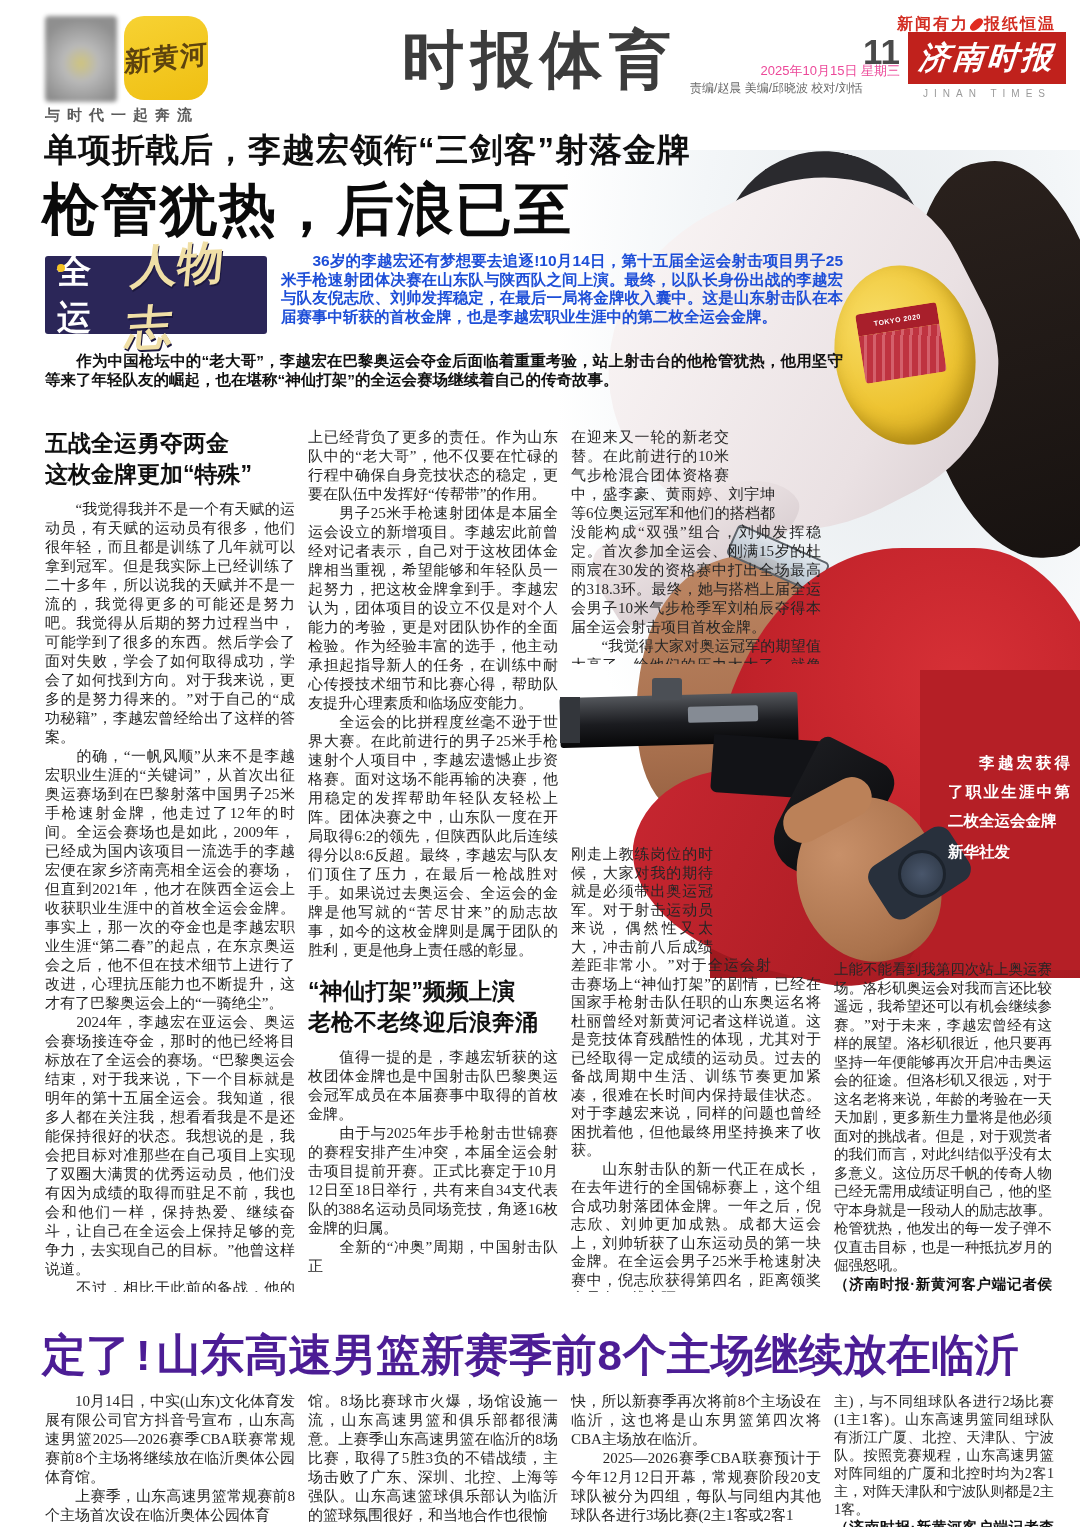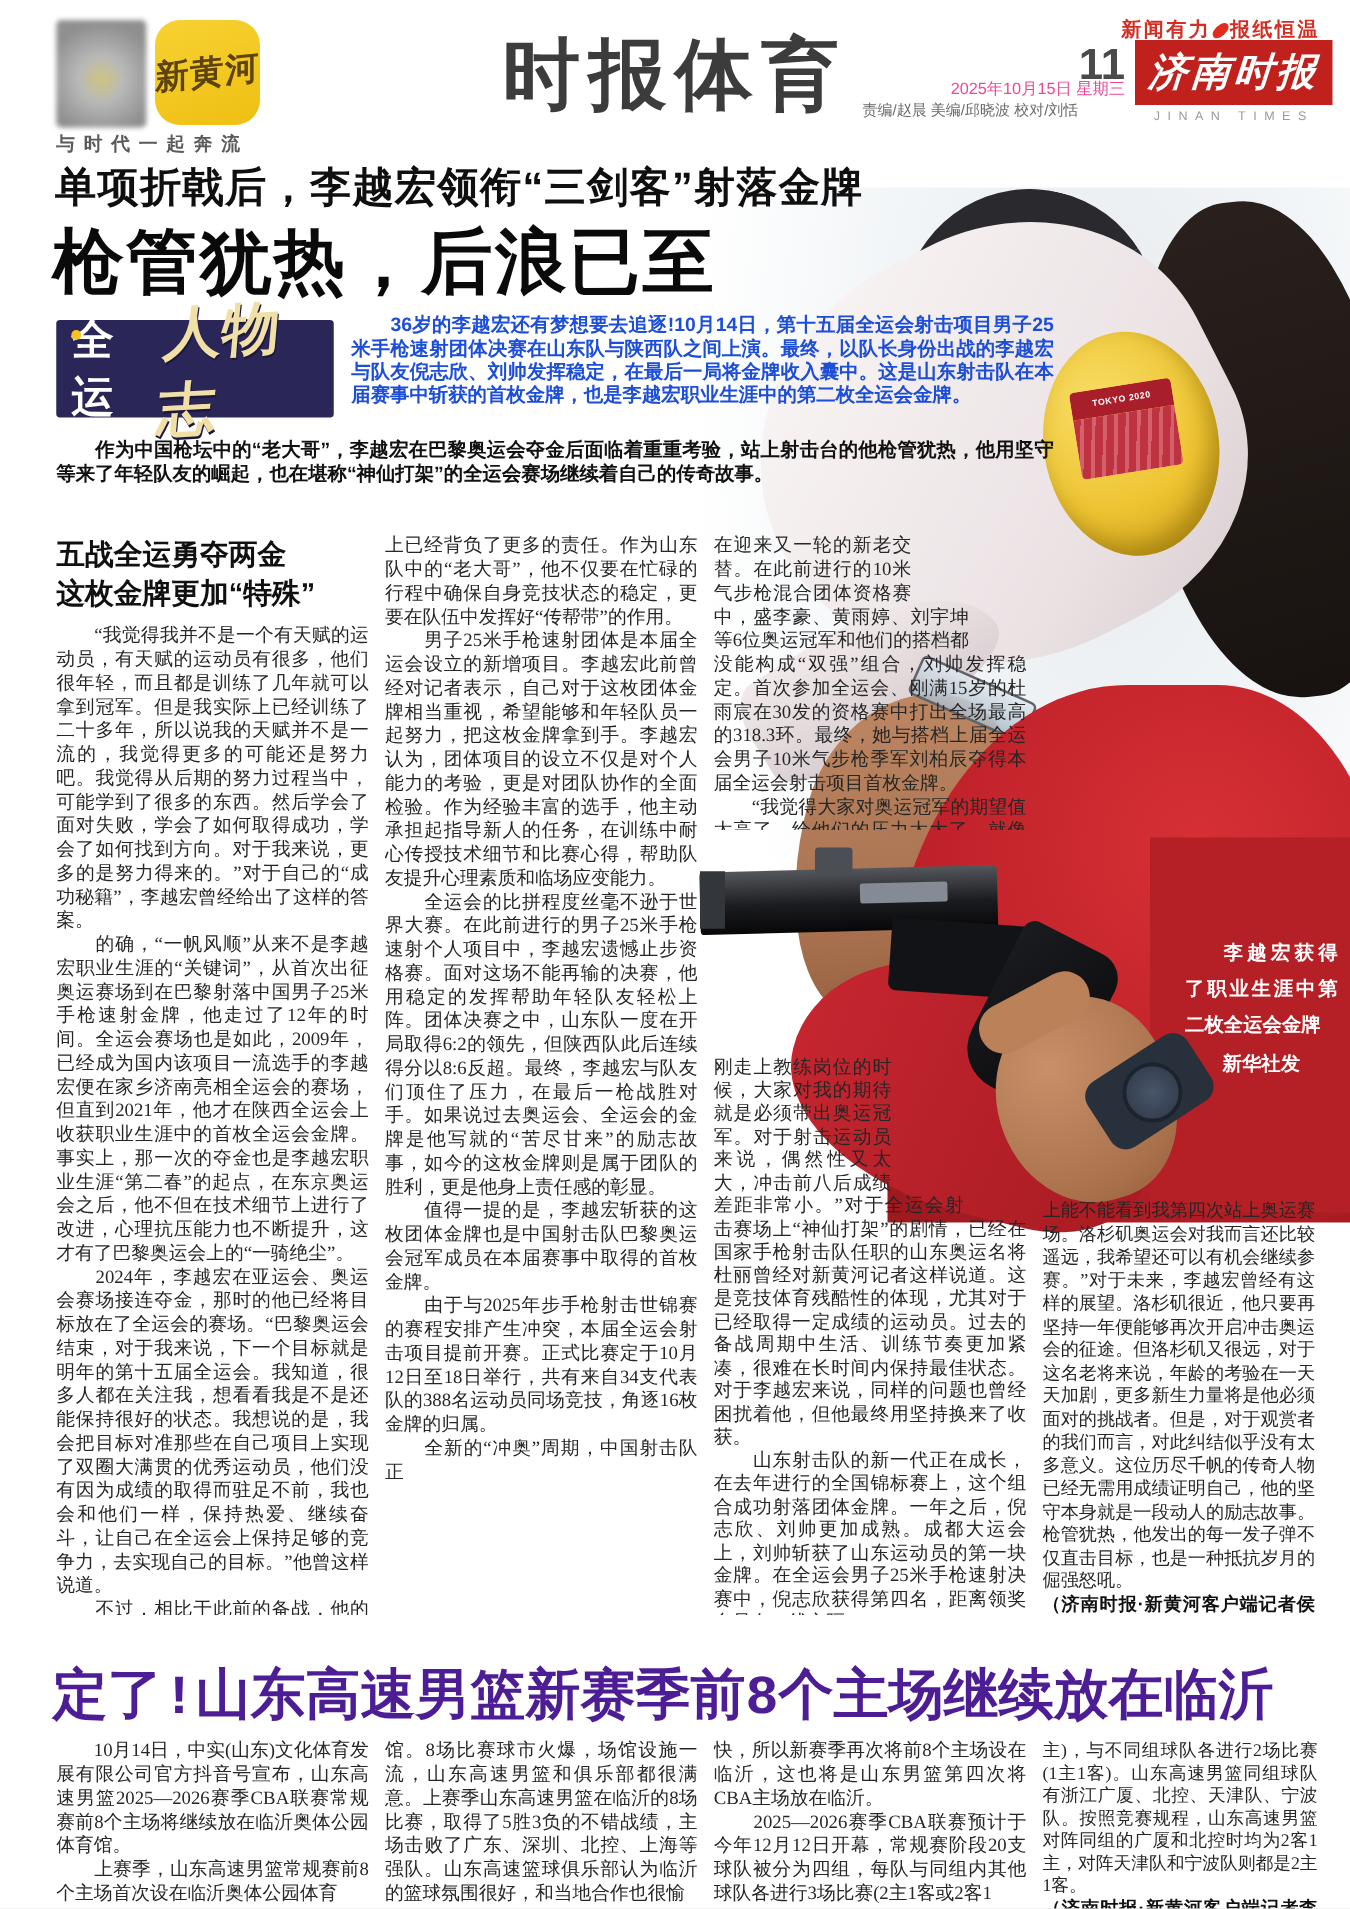--- a/index.html
+++ b/index.html
@@ -59,21 +59,21 @@
   .byline{font-family:"Liberation Sans",sans-serif;font-weight:700;font-size:14.5px;color:#111;}
   .spacer{float:right;clear:right;}
   
   .photo{left:560px;top:150px;width:520px;height:815px;z-index:0;}
   .photo:before{content:"";position:absolute;inset:0;background:
     radial-gradient(ellipse at 62% 22%, #e7ebee 0%, #f3f6f8 42%, rgba(255,255,255,0) 72%);}
   .ph{position:absolute;}
   .caption{left:948px;top:748px;width:122px;z-index:3;font-family:"Liberation Sans",sans-serif;
     font-weight:700;font-size:15.5px;line-height:29px;color:#fff;}
   .caption .cap-text{margin:0;text-indent:2em;text-align:justify;}
-  .caption .credit{text-align:center;margin-top:2px;}
+  .caption .credit{text-align:left;margin-top:2px;}
   
   .headline2{left:42px;top:1326px;font-family:Liberation Mono, monospace;font-weight:900;
     font-size:44px;color:#4c1d95;letter-spacing:0;}
   .bcol{position:absolute;top:1392px;font-size:15px;line-height:19px;text-align:justify;color:#262626;overflow:hidden;}
   .z2{z-index:2;}
 </style>
 </head>
 <body>
 
 <div id="page">
@@ -159,20 +159,24 @@
       </div>
   </div>
 
   <div class="col z2" style="left:308px;top:428px;width:250px;height:864px;">
     <div>
 
     <p class="para">上已经背负了更多的责任。作为山东队中的“老大哥”，他不仅要在忙碌的行程中确保自身竞技状态的稳定，更要在队伍中发挥好“传帮带”的作用。</p>
         <p class="para">　　男子25米手枪速射团体是本届全运会设立的新增项目。李越宏此前曾经对记者表示，自己对于这枚团体金牌相当重视，希望能够和年轻队员一起努力，把这枚金牌拿到手。李越宏认为，团体项目的设立不仅是对个人能力的考验，更是对团队协作的全面检验。作为经验丰富的选手，他主动承担起指导新人的任务，在训练中耐心传授技术细节和比赛心得，帮助队友提升心理素质和临场应变能力。</p>
         <p class="para">　　全运会的比拼程度丝毫不逊于世界大赛。在此前进行的男子25米手枪速射个人项目中，李越宏遗憾止步资格赛。面对这场不能再输的决赛，他用稳定的发挥帮助年轻队友轻松上阵。团体决赛之中，山东队一度在开局取得6:2的领先，但陕西队此后连续得分以8:6反超。最终，李越宏与队友们顶住了压力，在最后一枪战胜对手。如果说过去奥运会、全运会的金牌是他写就的“苦尽甘来”的励志故事，如今的这枚金牌则是属于团队的胜利，更是他身上责任感的彰显。</p>
       </div>
+    <div class="sub mid">
+      <div>“神仙打架”频频上演</div>
+      <div>老枪不老终迎后浪奔涌</div>
+    </div>
     <div>
 
     <p class="para">　　值得一提的是，李越宏斩获的这枚团体金牌也是中国射击队巴黎奥运会冠军成员在本届赛事中取得的首枚金牌。</p>
         <p class="para">　　由于与2025年步手枪射击世锦赛的赛程安排产生冲突，本届全运会射击项目提前开赛。正式比赛定于10月12日至18日举行，共有来自34支代表队的388名运动员同场竞技，角逐16枚金牌的归属。</p>
         <p class="para">　　全新的“冲奥”周期，中国射击队正</p>
       </div>
   </div>
 
   <div class="col z2" style="left:571px;top:428px;width:250px;height:236px;">
     <span class="spacer" style="width:92px;height:40px;"></span>

